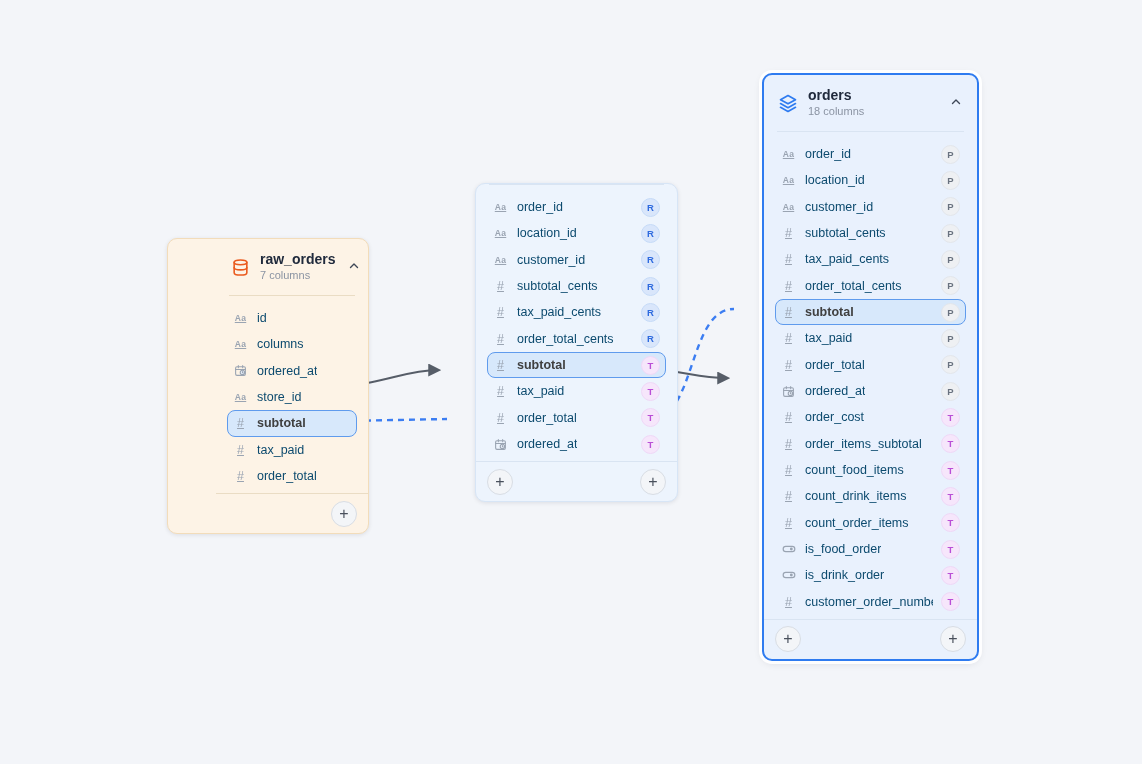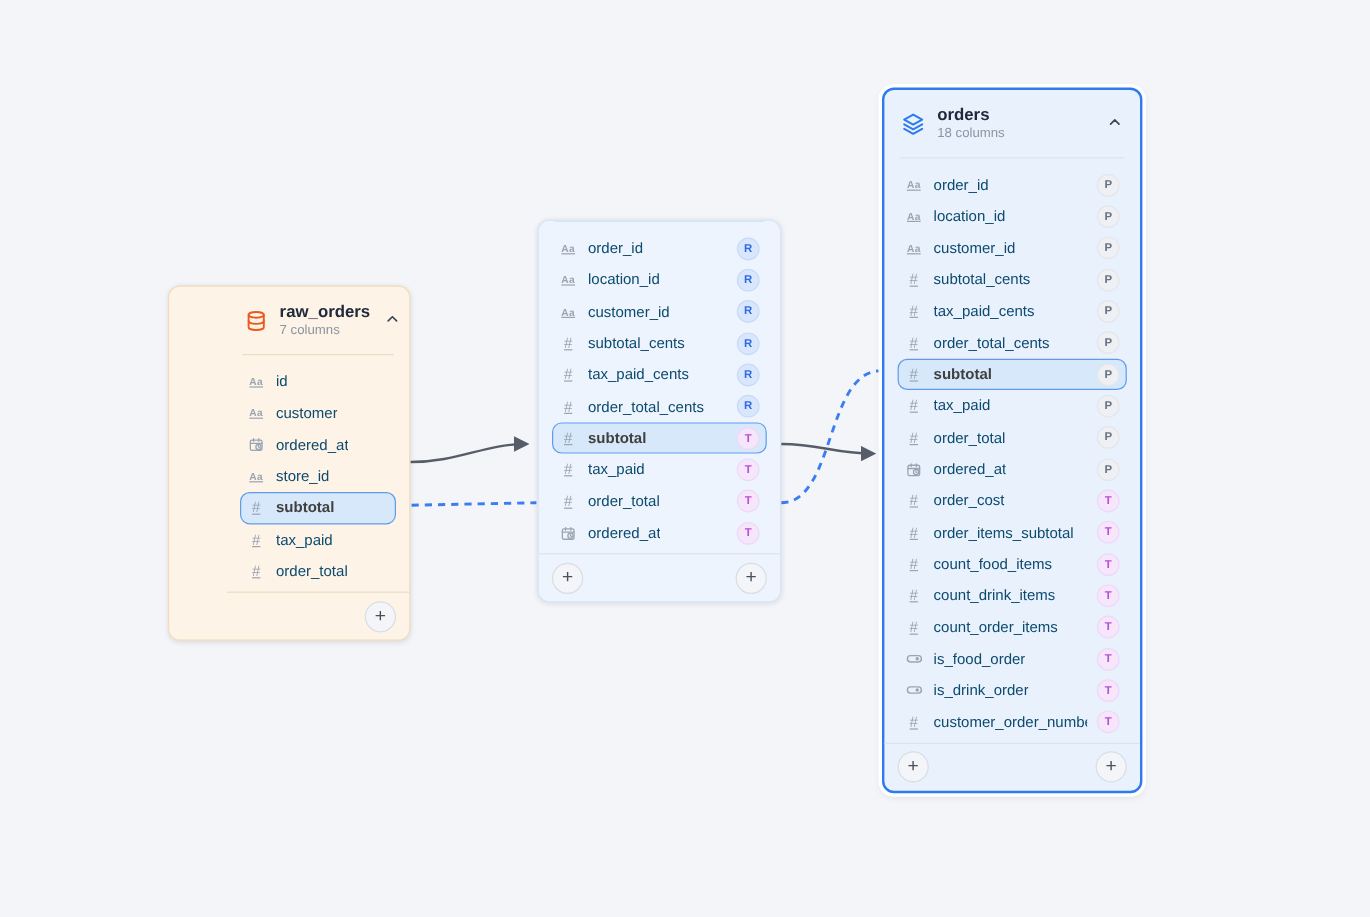--- a/index.html
+++ b/index.html
@@ -3,21 +3,21 @@
 <meta charset="utf-8">
 <style>
   html,body{margin:0;padding:0;width:1142px;height:764px;overflow:hidden;
     font-family:"Liberation Sans",sans-serif;}
   #canvas{position:relative;width:1142px;height:764px;}
   #edge-layer{position:absolute;left:0;top:0;pointer-events:none;}
   .edge-model{fill:none;stroke:var(--edge-gray);stroke-width:2;}
   .edge-column{fill:none;stroke:var(--edge-blue);stroke-width:2.4;stroke-dasharray:6 5;}
 
   .card{position:absolute;border-radius:10px;box-shadow:0 1px 4px rgba(16,24,40,.10);
-    box-sizing:border-box;}
+    box-sizing:border-box;margin-left:27px;}
   .card.source{background:#fdf3e6;border:1px solid #f2dcba;}
   .card.model{background:#edf4fd;border:1px solid #d7e5f6;}
   .card.selected{background:#e9f1fd;border:2px solid var(--accent-blue);
     box-shadow:0 0 0 3px rgba(255,255,255,.95),0 2px 8px rgba(16,24,40,.12);}
 
   .card-header{height:56px;display:flex;align-items:center;gap:10px;
     padding:0 12px 0 14px;box-sizing:border-box;}
   .hicon{width:20px;height:20px;flex:0 0 20px;display:flex;align-items:center;justify-content:center;}
   .htext{display:flex;flex-direction:column;line-height:1.25;}
   .title{font-size:14px;font-weight:700;color:#202a3c;}
@@ -92,21 +92,21 @@
           </button>
         </div>
         <div class="hr"></div>
         <div class="rows">
           <div class="row">
             <span class="ticon aa">Aa</span>
             <span class="cname">id</span>
           </div>
           <div class="row">
             <span class="ticon aa">Aa</span>
-            <span class="cname">customer</span>
+            <span class="cname">columns</span>
           </div>
           <div class="row">
             <span class="ticon">
               <svg width="13" height="13" viewBox="0 0 24 24" fill="none" stroke="#9aa4b2" stroke-width="2" stroke-linecap="round">
                 <rect x="3" y="5" width="18" height="16" rx="2.5"></rect>
                 <path d="M8 3v4M16 3v4M3 10h18"></path>
                 <circle cx="15.5" cy="15.5" r="4" fill="#edf4fd"></circle>
                 <path d="M15.5 13.8v1.9l1.3.9"></path>
               </svg>
             </span>

